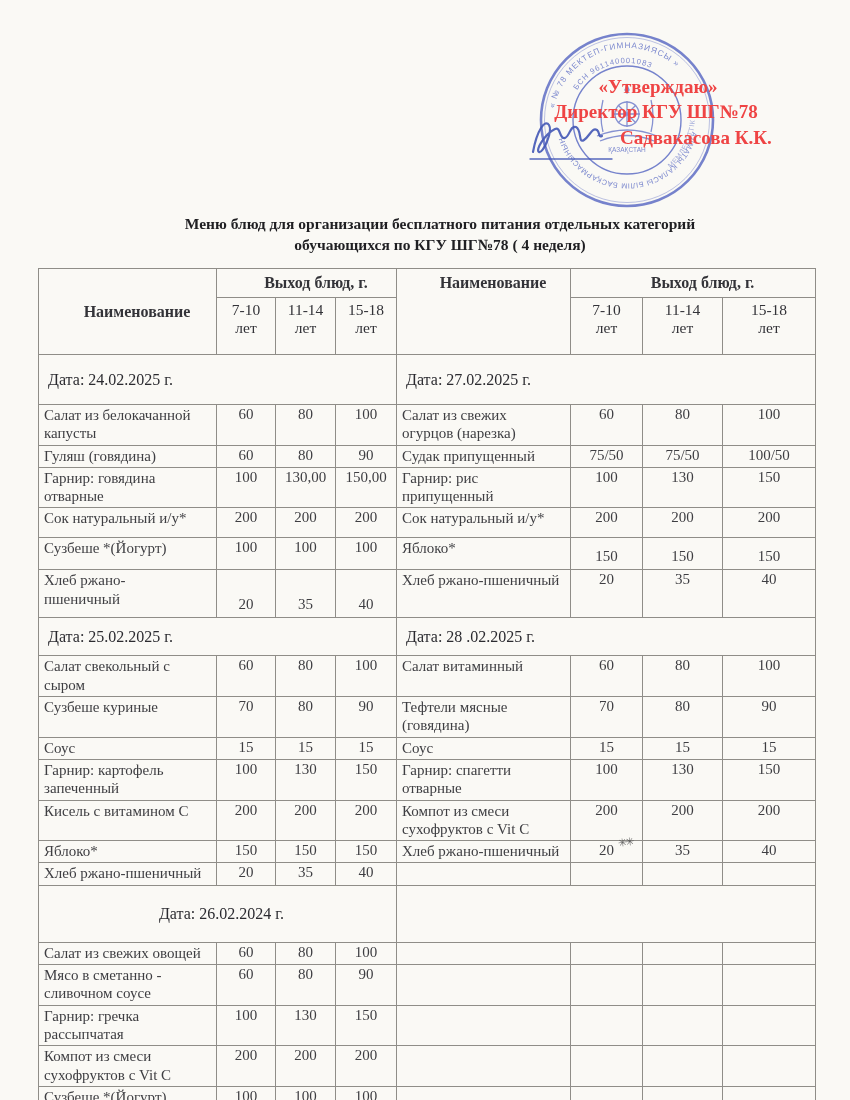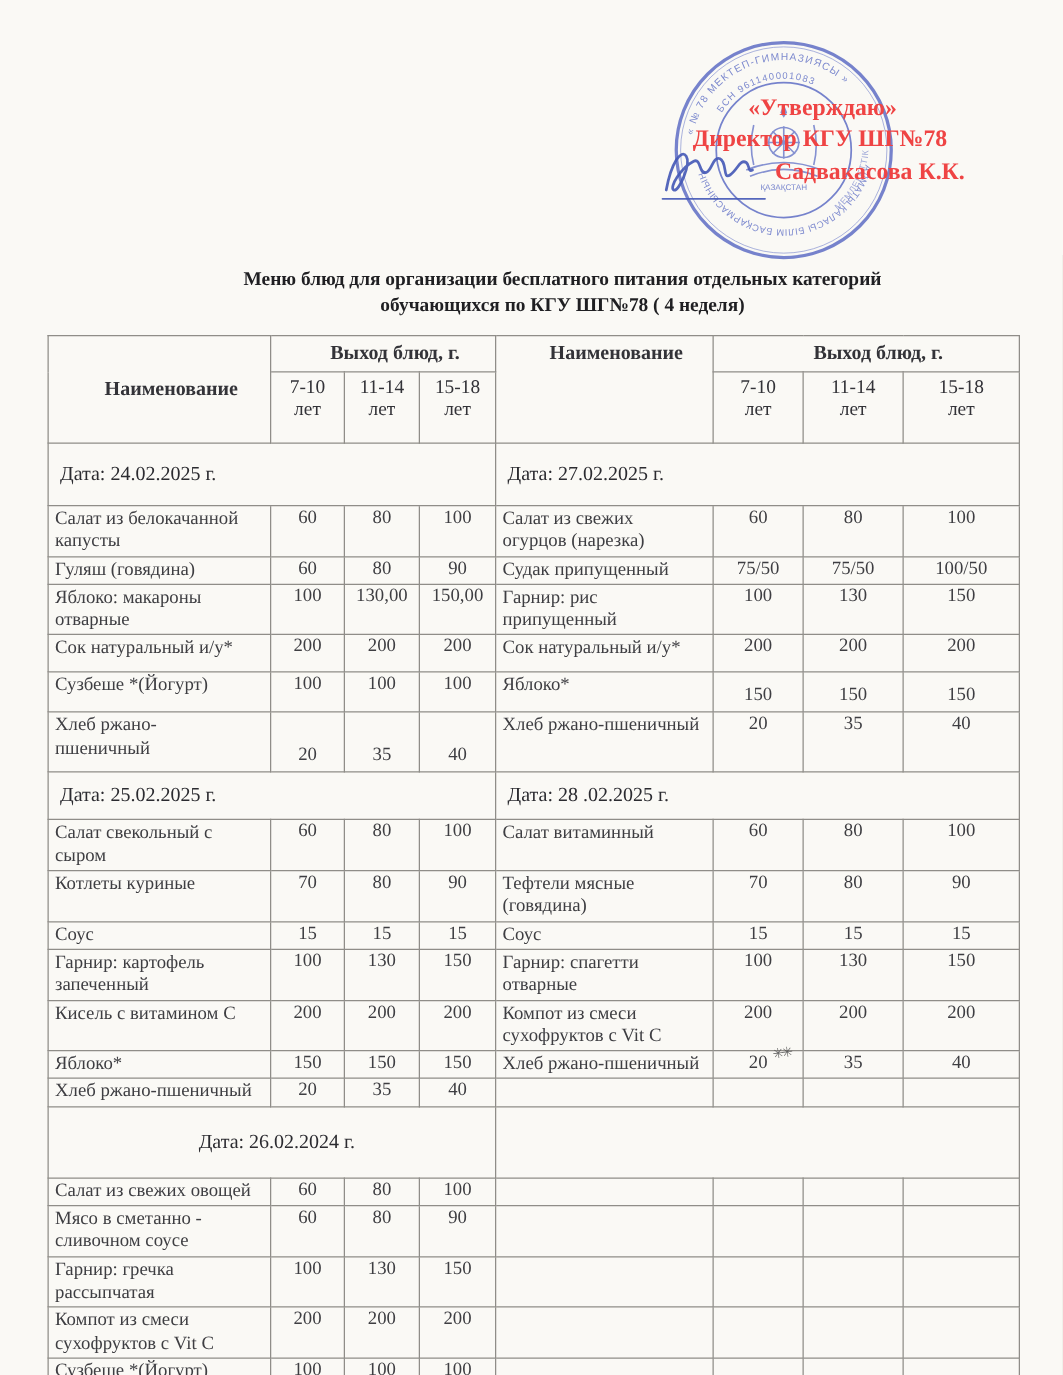--- a/index.html
+++ b/index.html
@@ -14,21 +14,21 @@
   .stamp-wrap { position:absolute; left:537px; top:30px; width:180px; height:180px; }
   .stamp-wrap svg { filter: blur(0.3px); }
   .approve-line { position:absolute; font-weight:bold; color:#ef4444; font-size:19px; white-space:nowrap; }
   #approve   { left:558px; top:76px;  width:200px; text-align:center; }
   #director  { left:551px; top:101px; width:210px; text-align:center; }
   #signer    { left:620px; top:127px; }
   .sig-wrap { position:absolute; left:528px; top:114px; width:92px; height:52px; }
 
   
   .doc-title {
-    position:absolute; left:50px; top:213px; width:800px;
+    position:absolute; left:40px; top:213px; width:800px;
     text-align:center; font-weight:bold; font-size:15.5px;
     line-height:21px; color:#1f1f22;
   }
 
   
   table.menu {
     position:absolute; left:38px; top:268px; width:777px;
     border-collapse:collapse; table-layout:fixed;
     font-size:15px; color:#3e3e42;
   }
@@ -170,21 +170,21 @@
           <td class="name-cell">Гуляш (говядина)</td>
           <td class="val-cell">60</td>
           <td class="val-cell">80</td>
           <td class="val-cell">90</td>
           <td class="name-cell">Судак припущенный</td>
           <td class="val-cell">75/50</td>
           <td class="val-cell">75/50</td>
           <td class="val-cell">100/50</td>
         </tr>
         <tr style="height: 38px;">
-          <td class="name-cell">Яблоко: макароны
+          <td class="name-cell">Гарнир: говядина
 отварные</td>
           <td class="val-cell">100</td>
           <td class="val-cell">130,00</td>
           <td class="val-cell">150,00</td>
           <td class="name-cell">Гарнир: рис
 припущенный</td>
           <td class="val-cell">100</td>
           <td class="val-cell">130</td>
           <td class="val-cell">150</td>
         </tr>
@@ -228,21 +228,21 @@
 сыром</td>
           <td class="val-cell">60</td>
           <td class="val-cell">80</td>
           <td class="val-cell">100</td>
           <td class="name-cell">Салат витаминный</td>
           <td class="val-cell">60</td>
           <td class="val-cell">80</td>
           <td class="val-cell">100</td>
         </tr>
         <tr style="height: 37px;">
-          <td class="name-cell">Котлеты куриные</td>
+          <td class="name-cell">Сузбеше куриные</td>
           <td class="val-cell">70</td>
           <td class="val-cell">80</td>
           <td class="val-cell">90</td>
           <td class="name-cell">Тефтели мясные
 (говядина)</td>
           <td class="val-cell">70</td>
           <td class="val-cell">80</td>
           <td class="val-cell">90</td>
         </tr>
         <tr style="height: 18px;">

